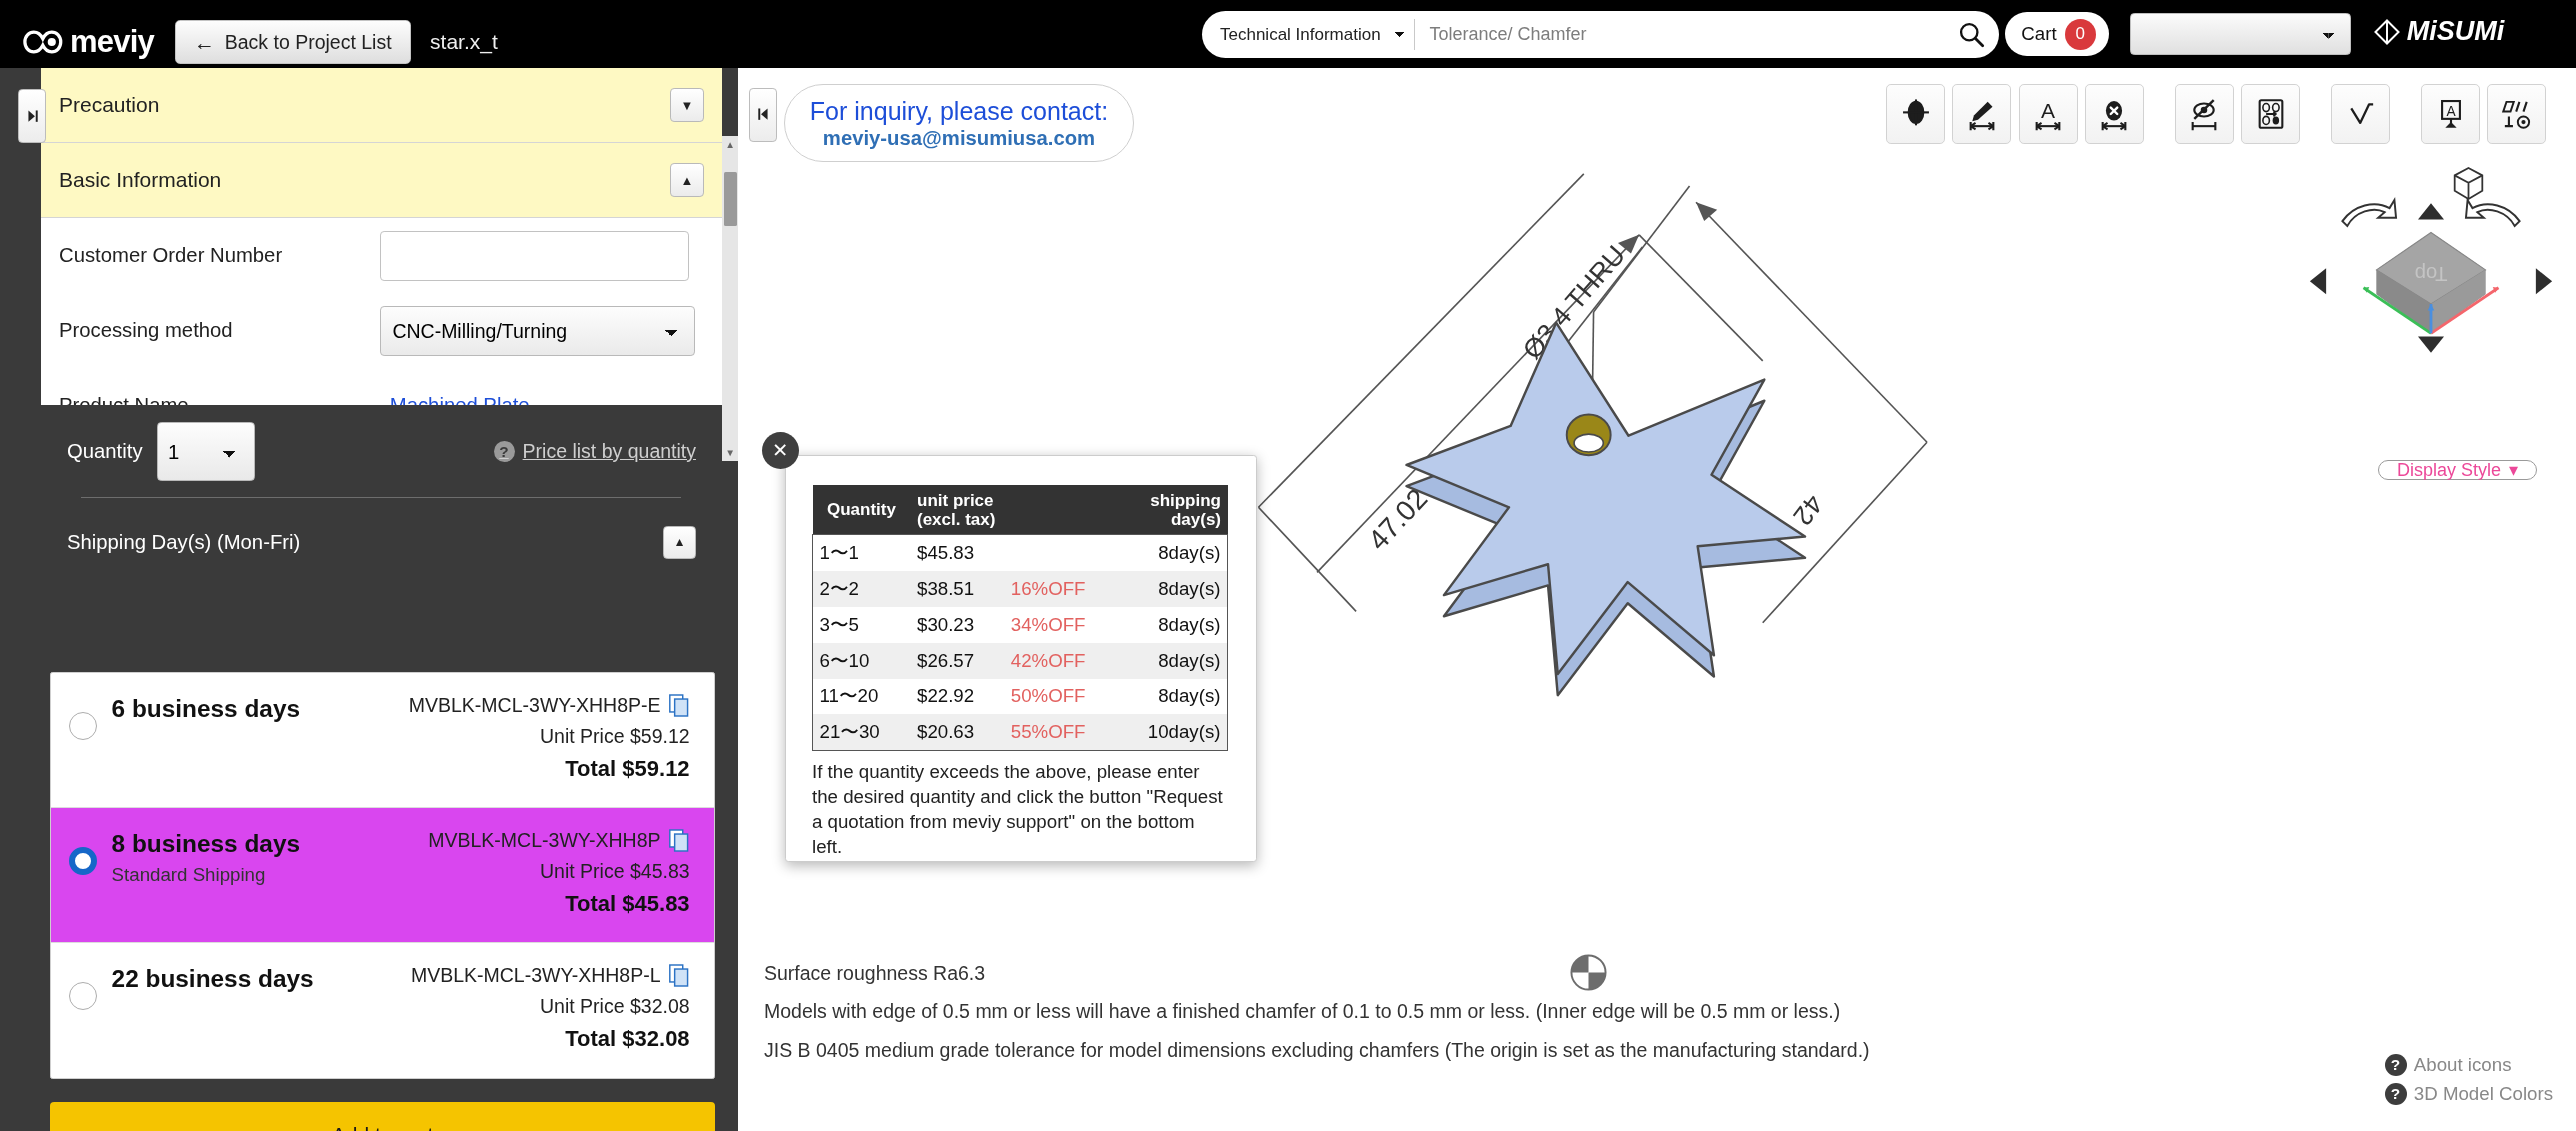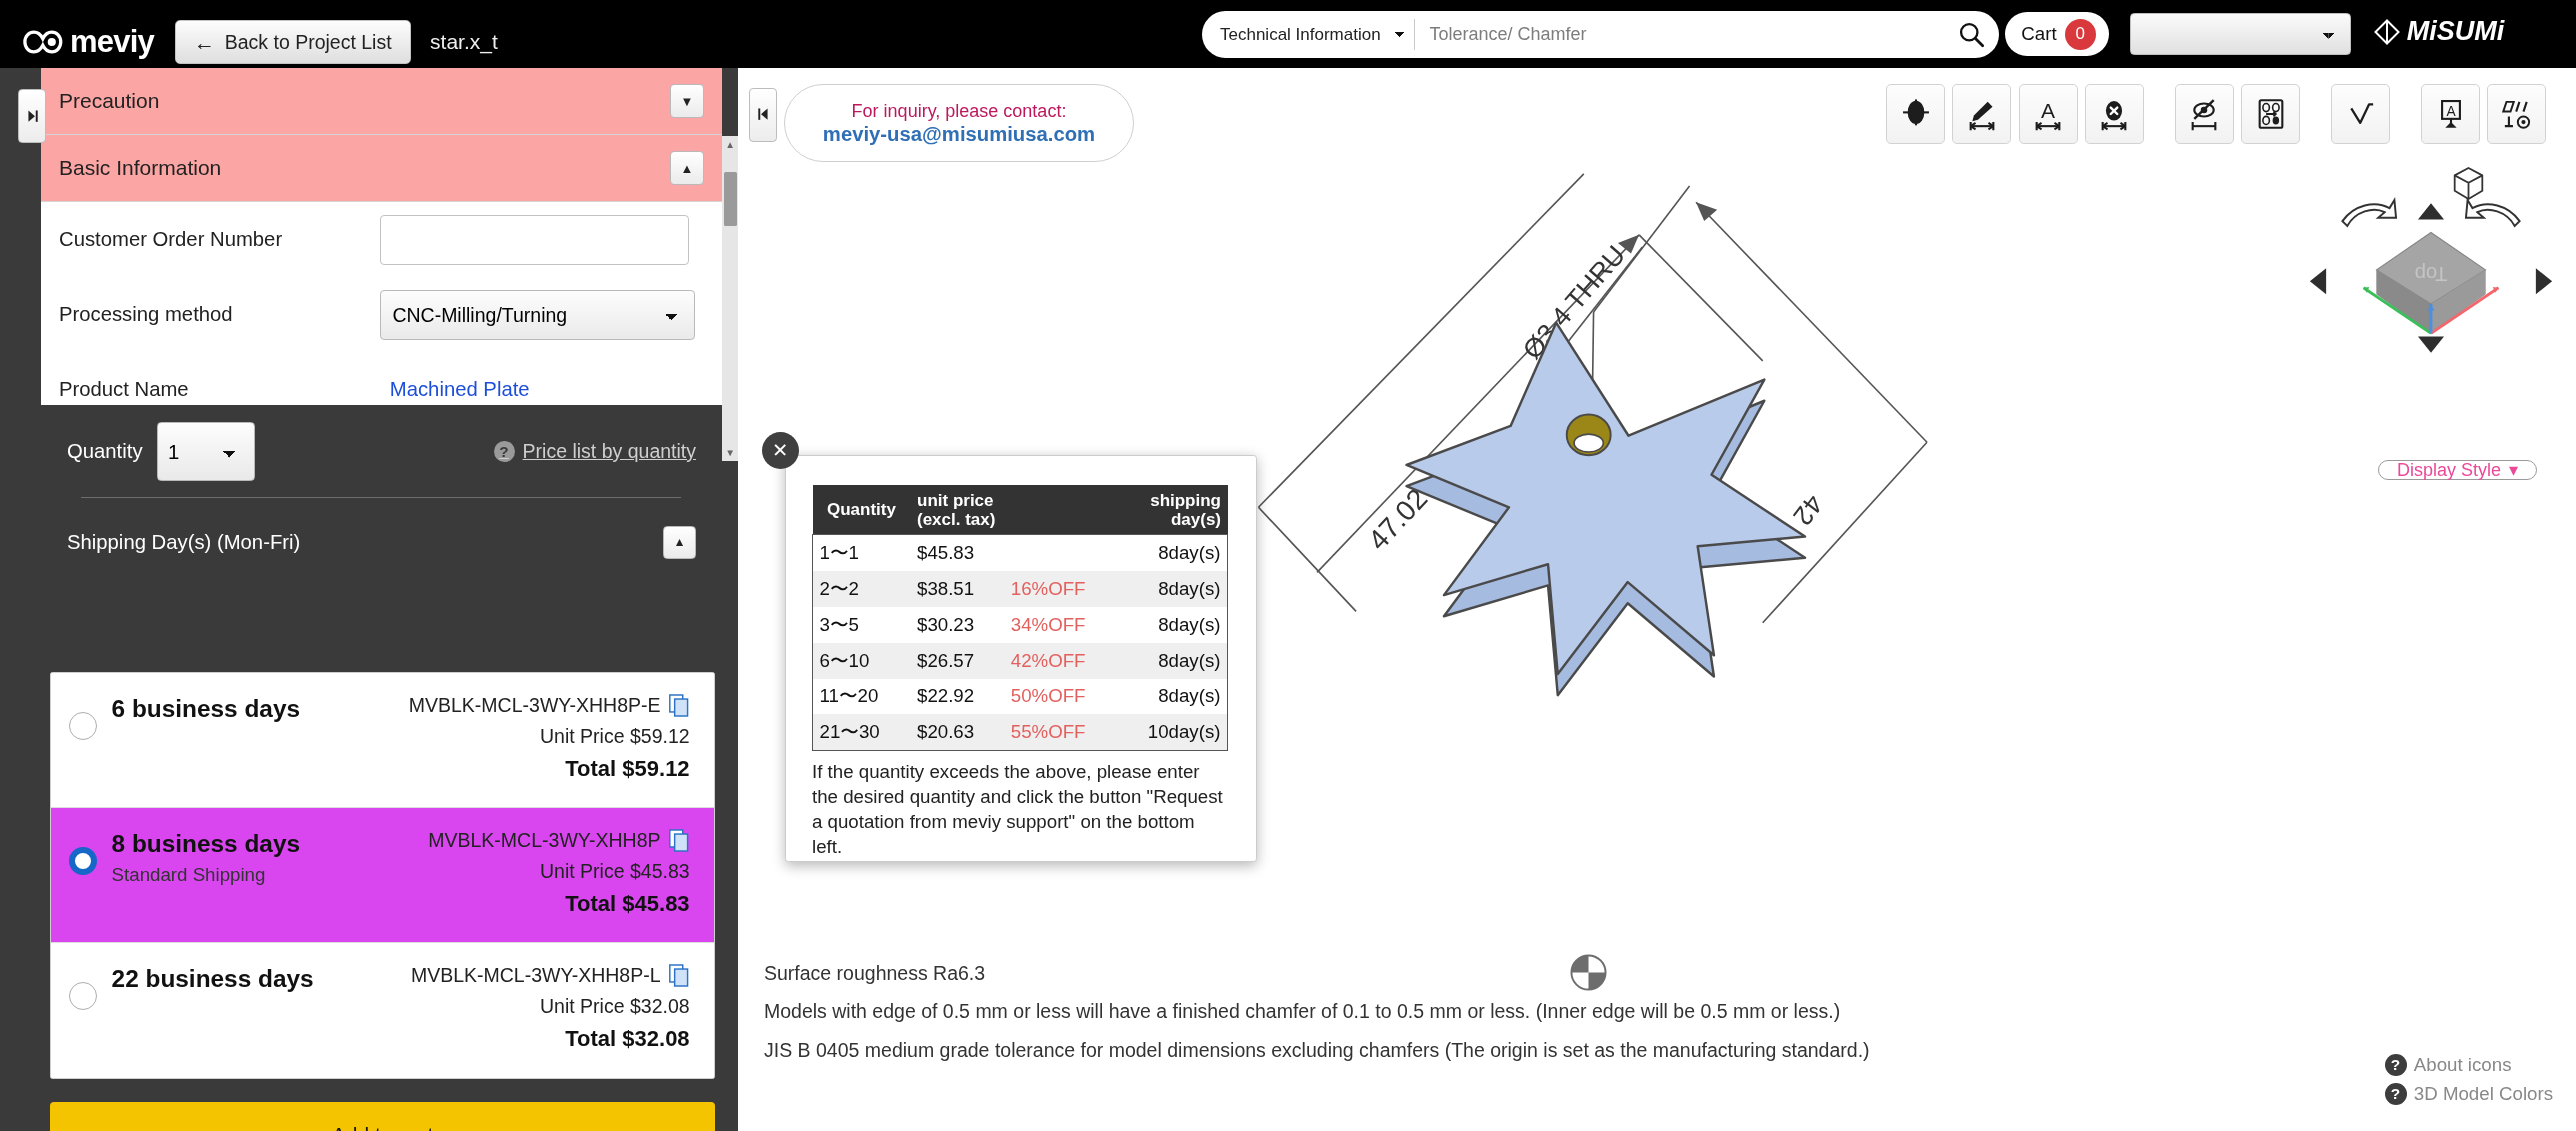--- a/index.html
+++ b/index.html
@@ -103,21 +103,21 @@
     background: linear-gradient(#fff,#ececec);
     border: 0.8px solid #bcbcbc; border-radius: 4.1px;
     display: flex; align-items: center; justify-content: center;
     font-size: 14px; color: #333; cursor: pointer; z-index: 5;
   }
   .form-area {
     position: absolute; left: 41px; top: 0; width: 681px; height: 337px;
     background: #fff; overflow: hidden;
   }
   .acc-header {
-    height: 67px; background: #fca5a5; border-bottom: 0.8px solid #d5d5d5;
+    height: 75px; background: #fef9c3; border-bottom: 0.8px solid #d5d5d5;
     display: flex; align-items: center; padding: 0 18px;
     font-size: 21px; color: #222; cursor: pointer;
   }
   .acc-header .caret {
     margin-left: auto; width: 34px; height: 34px;
     background: linear-gradient(#fff,#ebebeb);
     border: 0.8px solid #b9b9b9; border-radius: 4.1px;
     display: flex; align-items: center; justify-content: center;
     font-size: 13px; color: #222;
   }
@@ -274,21 +274,21 @@
     background: linear-gradient(#fff,#ececec);
     border: 0.8px solid #bcbcbc; border-radius: 4.1px;
     display: flex; align-items: center; justify-content: center;
     font-size: 14px; color: #333; cursor: pointer;
   }
   .contact-box {
     position: absolute; left: 46px; top: 16.3px; width: 350px; height: 78px;
     border: 0.8px solid #cfcfcf; border-radius: 39px;
     display: flex; flex-direction: column; align-items: center; justify-content: center;
   }
-  .contact-l1 { font-size: 18px; color: #be185d; }
+  .contact-l1 { font-size: 25px; color: #1d4ed8; }
   .contact-l2 { font-size: 20.3px; color: #2f6fb5; font-weight: bold; margin-top: 1.6px; }
 
   .toolbar { position: absolute; left: 1148px; top: 16.3px; display: flex; align-items: center; }
   .tgroup { display: flex; gap: 7.3px; }
   .tgap { width: 31px; }
   .tbtn {
     width: 59px; height: 60px;
     background: linear-gradient(#fdfdfd,#f2f2f2);
     border: 0.8px solid #d2d2d2; border-radius: 4.9px;
     display: flex; align-items: center; justify-content: center;

